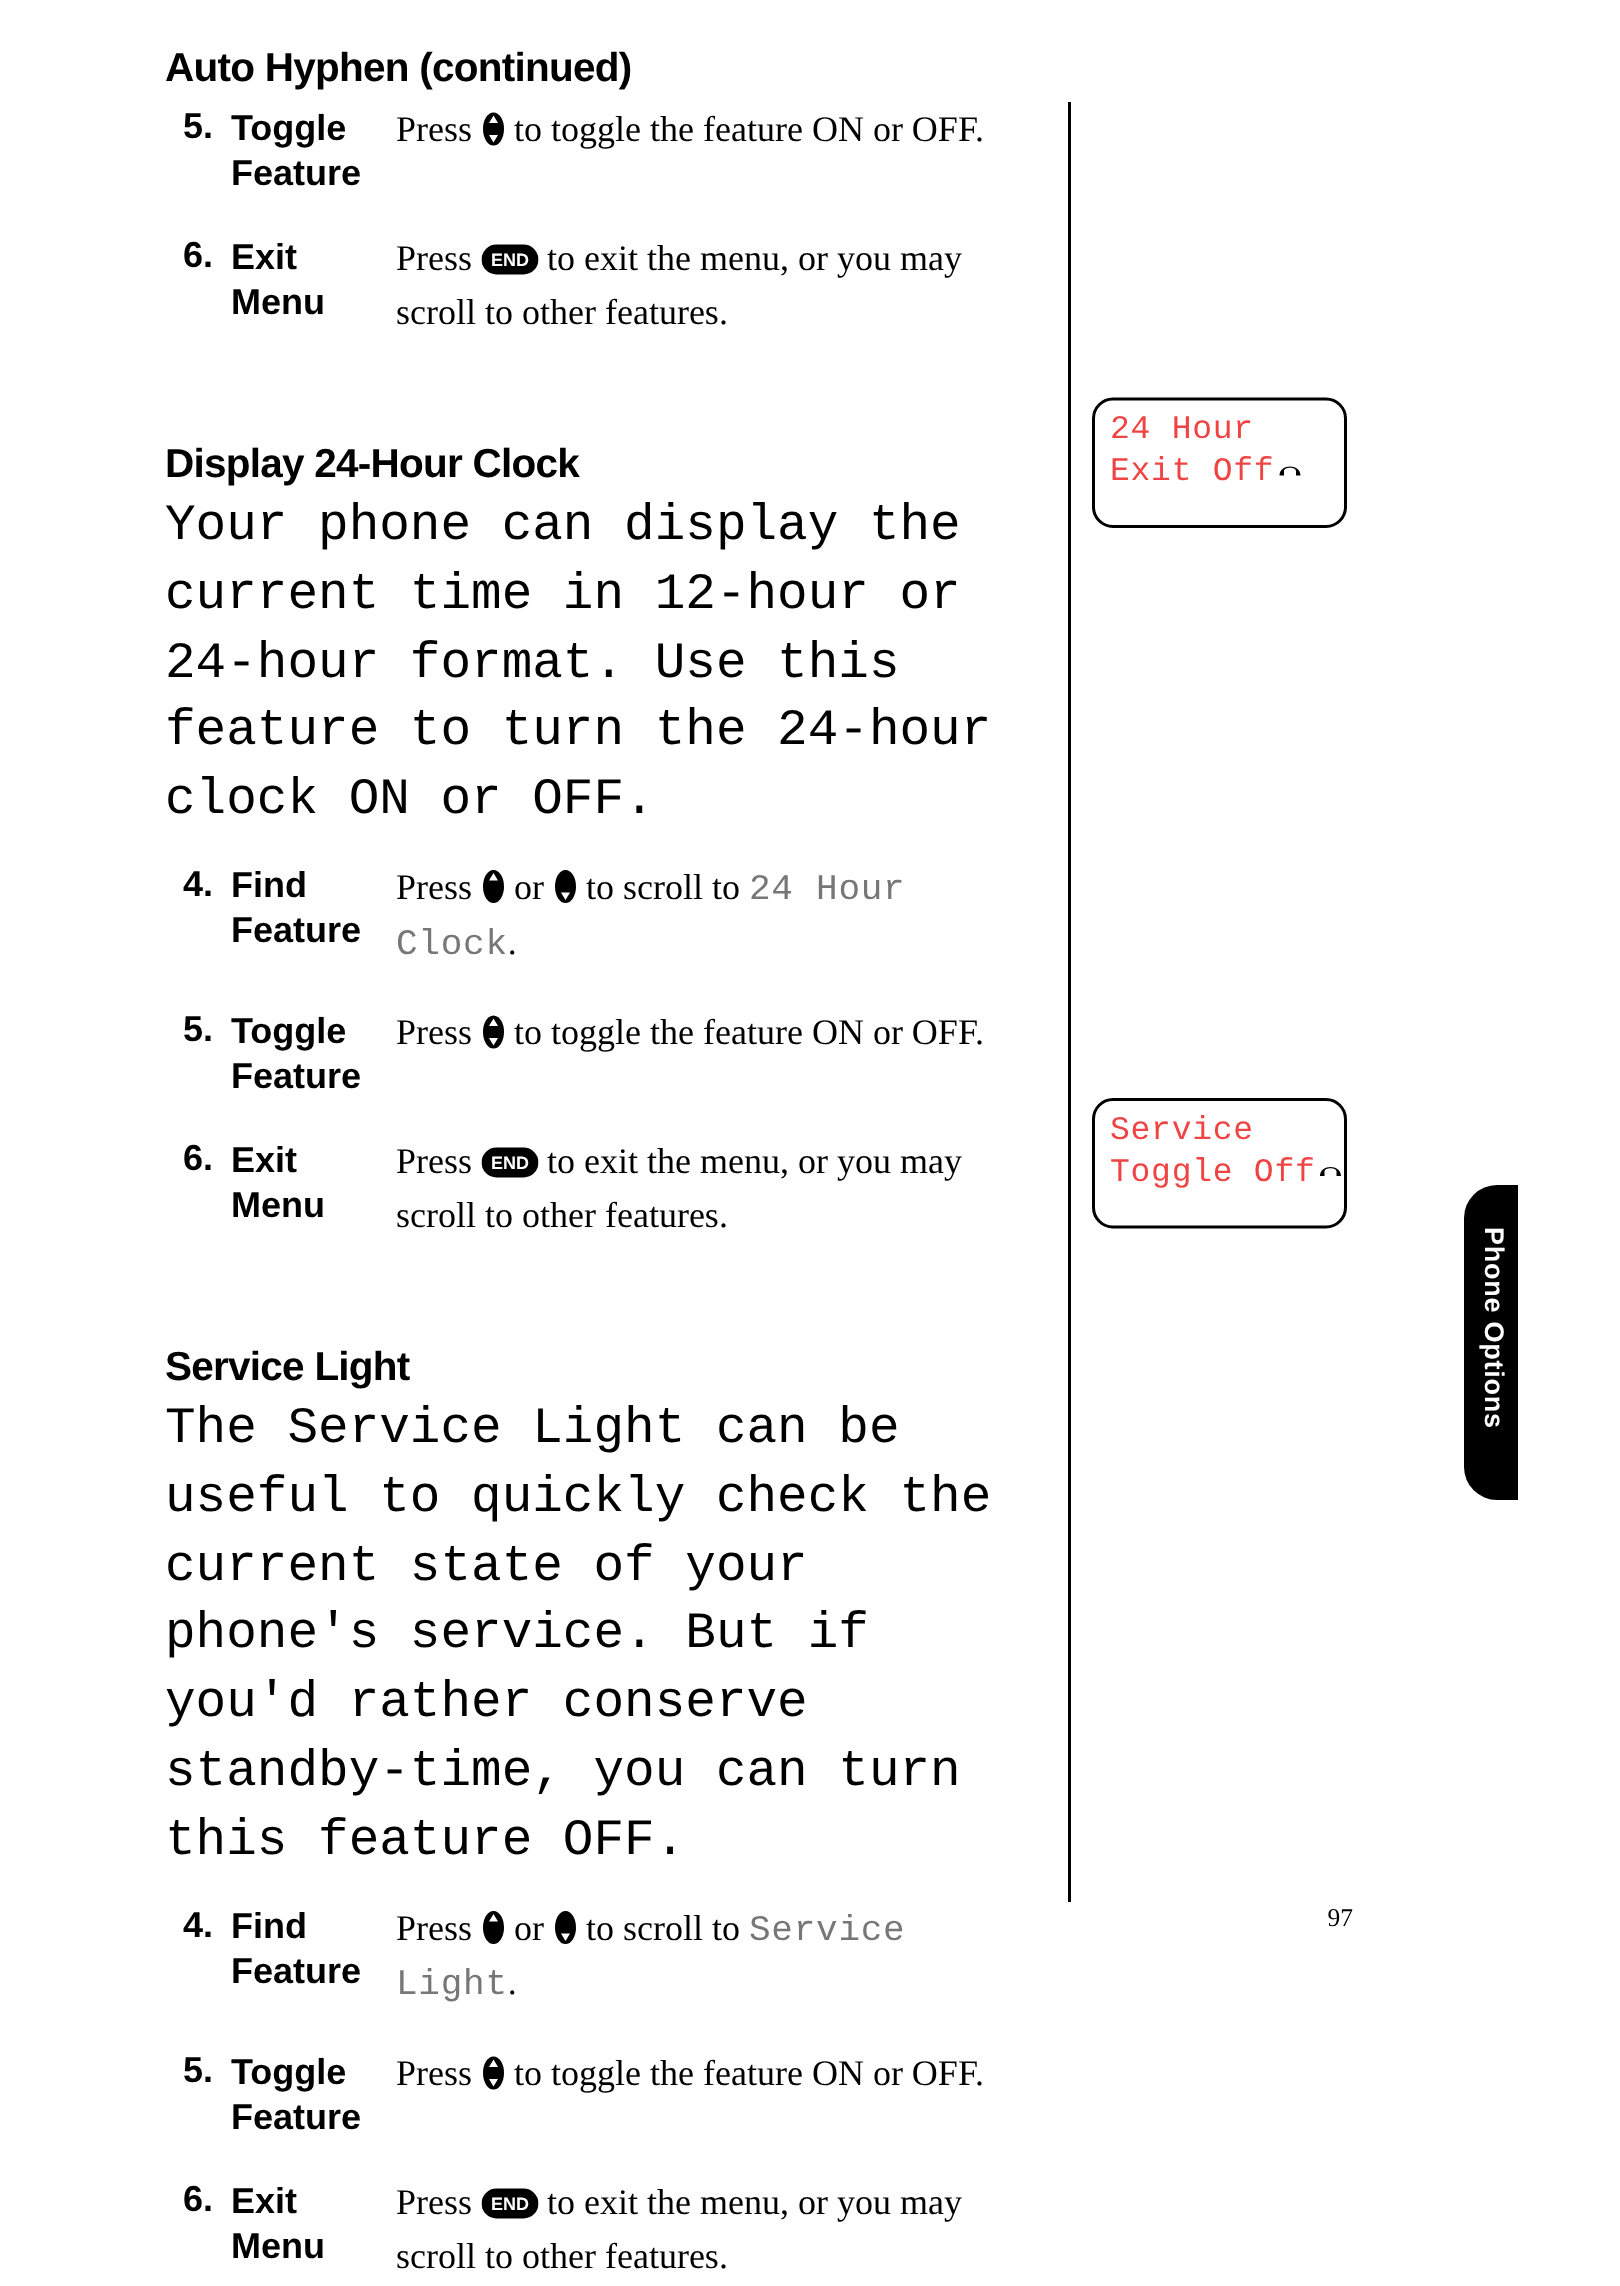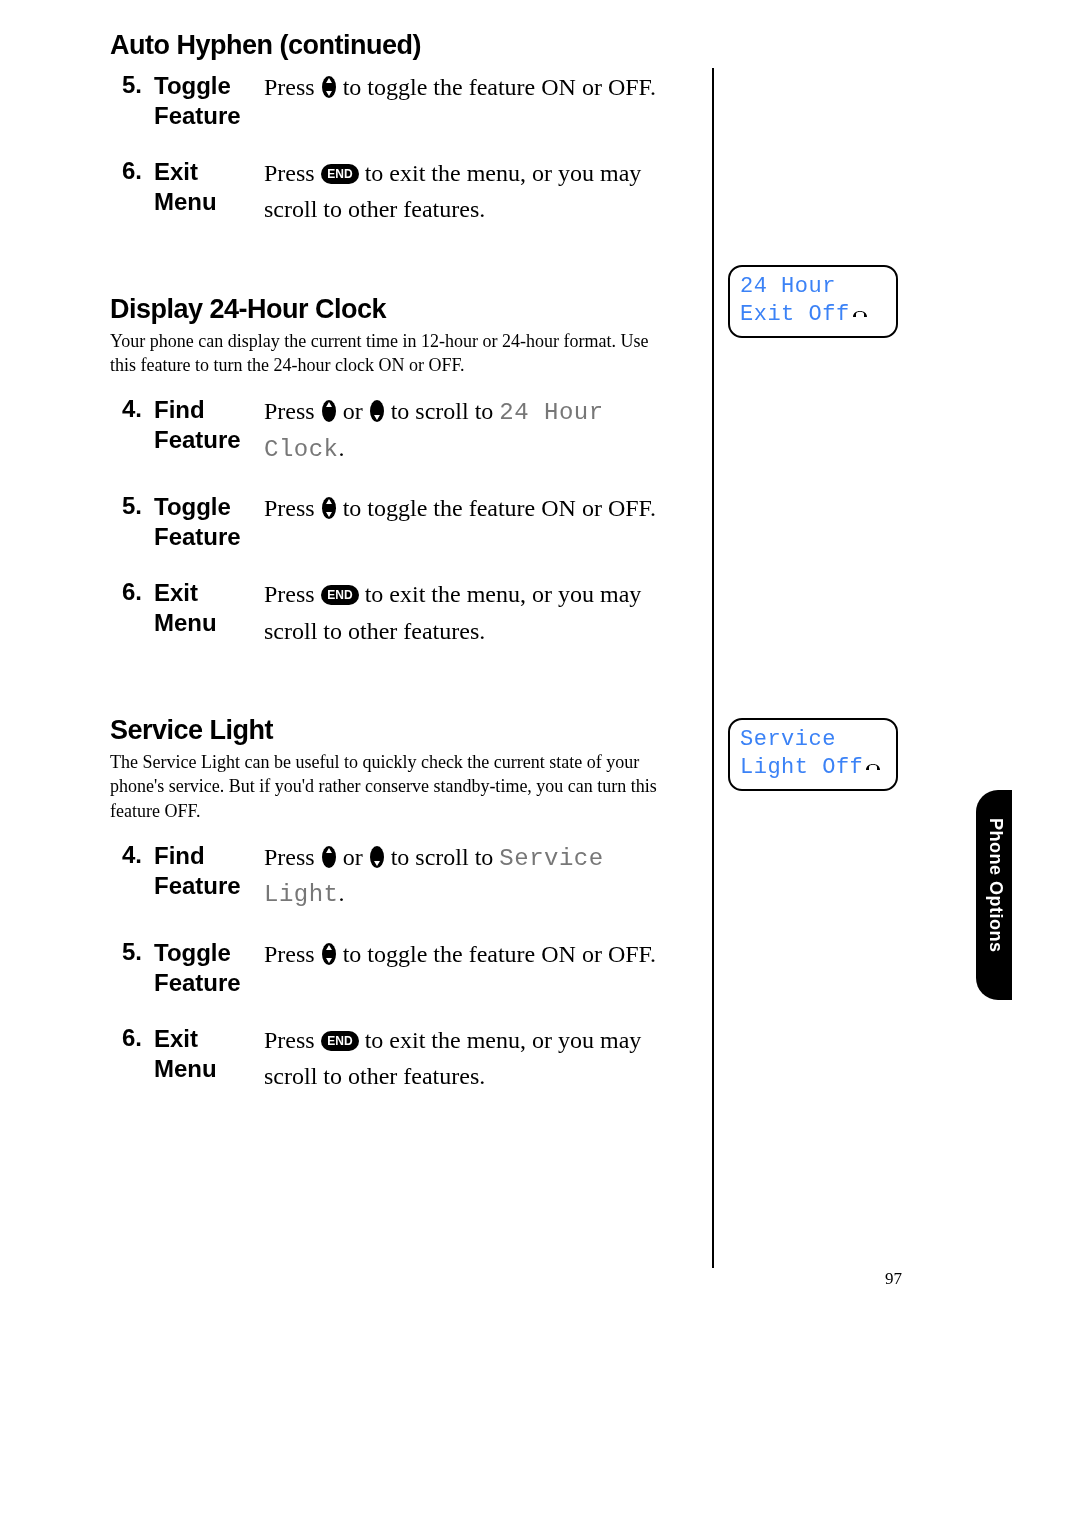--- a/index.html
+++ b/index.html
@@ -32,43 +32,43 @@
   }
   .side-col {
     position: absolute;
     left: 728px;
     top: 265px;
     width: 170px;
   }
   .side-box {
     border: 2px solid #000;
     border-radius: 14px;
-    padding: 6px 10px 6px 10px;
+    padding: 6px 10px 20px 10px;
     font-family: 'Courier New', monospace;
-    color: #3b82f6;
+    color: #ef4444;
     font-size: 22px;
     line-height: 1.25;
     margin-bottom: 380px;
     letter-spacing: 0.5px;
   }
   .side-box .sb-line { white-space: nowrap; }
   .tel-icon {
     display: inline-block;
     vertical-align: -2px;
   }
   h2.section {
     font-family: Arial, Helvetica, sans-serif;
     font-weight: 700;
     font-size: 27px;
     margin: 0 0 4px 0;
     letter-spacing: -0.5px;
   }
   .intro {
-    font-family: Liberation Serif, serif;
-    font-size: 18px;
+    font-family: Liberation Mono, monospace;
+    font-size: 34px;
     margin: 0 0 18px 0;
     line-height: 1.35;
   }
   .step {
     display: flex;
     align-items: flex-start;
     margin: 10px 0 26px 12px;
   }
   .step-num {
     font-family: Arial, Helvetica, sans-serif;
@@ -283,21 +283,21 @@
       <div class="sb-line">24 Hour</div>
       <div class="sb-line">
         <span>Exit Off</span><span class="tel-icon"><svg width="20" height="18">
               <path d="M3 13 C3 5, 17 5, 17 13 L14 13 L14 10 C14 7, 6 7, 6 10 L6 13 Z" fill="#000"></path>
             </svg></span>
       </div>
     </div>
     <div class="side-box">
       <div class="sb-line">Service</div>
       <div class="sb-line">
-        <span>Light Off</span><span class="tel-icon"><svg width="20" height="18">
+        <span>Toggle Off</span><span class="tel-icon"><svg width="20" height="18">
               <path d="M3 13 C3 5, 17 5, 17 13 L14 13 L14 10 C14 7, 6 7, 6 10 L6 13 Z" fill="#000"></path>
             </svg></span>
       </div>
     </div>
   </div>
 
   <div class="thumb-tab">
     <span>Phone Options</span>
   </div>
 

